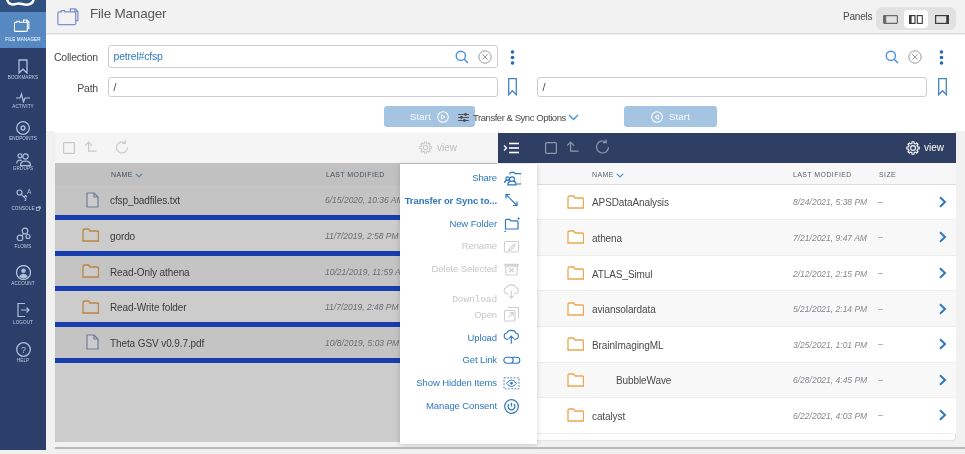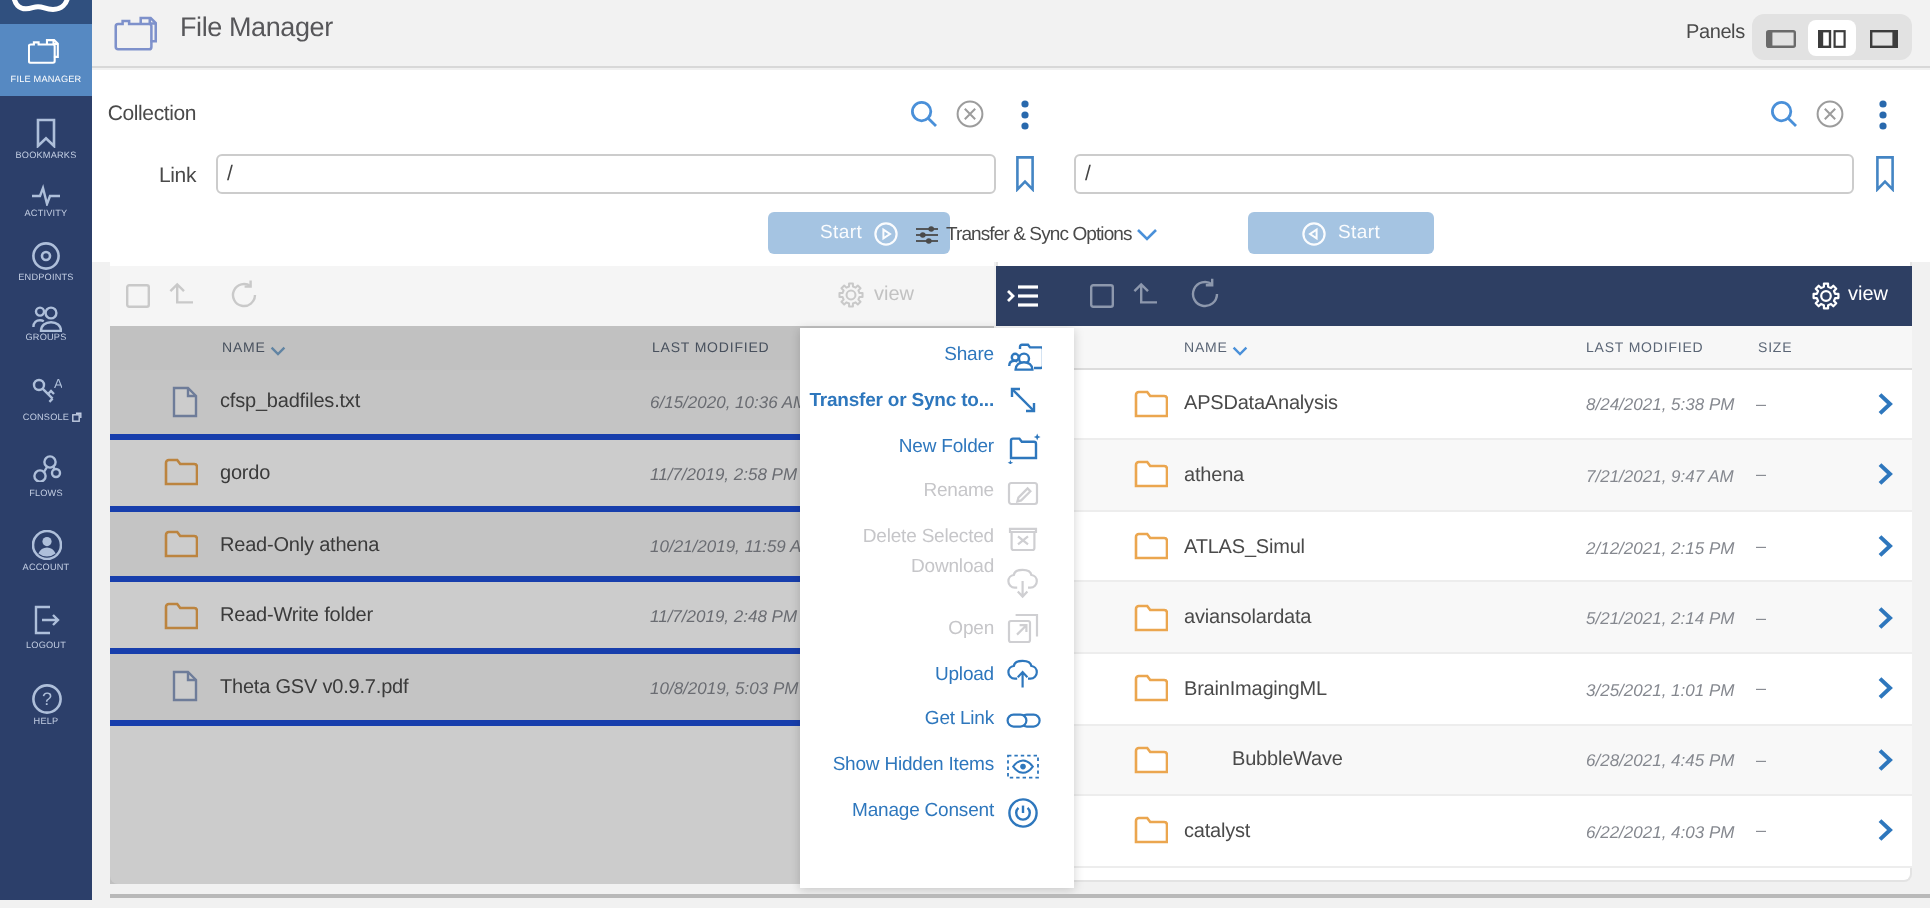--- a/index.html
+++ b/index.html
@@ -22,21 +22,21 @@
 .btn { position:absolute; background:#a5c4e2; border-radius:3px; color:rgba(255,255,255,0.95); font-size:9.5px; letter-spacing:0.2px; display:flex; align-items:center; justify-content:center; gap:6px;margin-left:32px; }
 
 
 #leftpanel { left:55px; top:131px; width:442px; height:311px; background:#fff; border-radius:0 0 4px 4px; position:absolute; }
 #ltoolbar { left:55px; top:133px; width:442px; height:30px; background:#f5f5f5; position:absolute; }
 #lheader { left:55px; top:163px; width:442px; height:22px; background:#f2f2f2; position:absolute; }
 #rpanel { left:498px; top:131px; width:458px; height:310px; background:#fff; border-radius:0 0 4px 4px; border:1px solid #e3e3e3; border-top:none; position:absolute; }
 #rtoolbar { left:498px; top:133px; width:458px; height:30px; background:#2e3f63; position:absolute; }
 #rheader { left:498px; top:163px; width:458px; height:21.6px; background:#f7f7f7; border-bottom:1px solid #dcdcdc; position:absolute; }
 .hcol { position:absolute; font-size:7px; color:#5a6575; letter-spacing:0.4px; }
-.row { position:absolute; width:442px; height:35.6px; border-bottom:3px solid #1d4ed8;text-decoration:underline; }
+.row { position:absolute; width:442px; height:35.6px; border-bottom:5px solid #1d4ed8;text-decoration:underline; }
 .rrow { position:absolute; left:498px; width:458px; height:35.6px; border-bottom:1px solid #ededed; }
 .fname { position:absolute; left:55px; top:calc(50% + 0.5px); transform:translateY(-50%); font-size:10px; letter-spacing:-0.1px; color:#4a4a4a; }
 .fdate { position:absolute; top:calc(50% + 0.5px); transform:translateY(-50%); font-size:8.5px; font-style:italic; color:#85888f; }
 #dimover { left:55px; top:163px; width:442px; height:279px; background:rgba(0,0,0,0.2); position:absolute; }
 
 
 #menu { left:400px; top:164px; width:137px; height:280px; background:#fff; box-shadow:0 1px 5px rgba(0,0,0,0.18); position:absolute; }
 .mitem { position:absolute; right:468px; font-size:9.5px; letter-spacing:-0.1px; white-space:nowrap; }
 .mblue { color:#2e77bd; }
 .mgray { color:#c6c6c9; }
@@ -74,21 +74,22 @@
     <rect x="0.6" y="0.6" width="2" height="7.8" fill="#3c3c3c"></rect>
     <rect x="8.3" y="0.6" width="5" height="7.8" fill="none" stroke="#3c3c3c" stroke-width="1.1"></rect>
   </svg>
   <svg class="abs" style="left:935px;top:15px" width="14" height="9" viewBox="0 0 14 9">
     <rect x="0.6" y="0.6" width="12.8" height="7.8" fill="none" stroke="#3c3c3c" stroke-width="1.2"></rect>
     <rect x="11.2" y="0.6" width="2.2" height="7.8" fill="#3c3c3c"></rect>
   </svg>
 
   <div id="whitesec"></div>
   <div class="lab" style="top:51px">Collection</div>
-  <div class="lab" style="top:82px">Link</div>
+  <div class="lab" style="top:82px">Path</div>
+  <div class="inp bluetext" style="left:108px;top:45px;width:390px;height:23px;line-height:21px;">petrel#cfsp</div>
   <div class="inp" style="left:108px;top:77px;width:390px;height:20px;line-height:18px;color:#444;">/</div>
   <div class="inp" style="left:537px;top:77px;width:390px;height:20px;line-height:18px;color:#444;">/</div>
 
   <svg class="abs" style="left:455px;top:50px" width="14" height="14" viewBox="0 0 14 14">
     <circle cx="5.8" cy="5.8" r="4.6" fill="none" stroke="#4a90d9" stroke-width="1.4"></circle>
     <line x1="9.2" y1="9.2" x2="13" y2="13" stroke="#4a90d9" stroke-width="1.4"></line>
   </svg>
   <svg class="abs" style="left:478px;top:50px" width="14" height="14" viewBox="0 0 14 14">
     <circle cx="7" cy="7" r="6.2" fill="none" stroke="#9c9c9c" stroke-width="1"></circle>
     <path d="M4.4 4.4 L9.6 9.6 M9.6 4.4 L4.4 9.6" stroke="#9c9c9c" stroke-width="1"></path>
@@ -363,21 +364,21 @@
         </g>
       </svg>
       <div class="mitem mgray" style="top:263.2px;">Delete Selected</div>
       <svg class="abs" style="left:503px;top:260.7px" width="18" height="17" viewBox="0 0 18 17">
         <g fill="none" stroke="#cfcfd2" stroke-width="1.1">
           <path d="M2.8 5 h11.4 v8 c0 0.6-0.4 1-1 1 h-9.4 c-0.6 0-1-0.4-1-1 z"></path>
           <path d="M2 5 h13 v-1.6 h-13 z"></path>
           <path d="M6 7.2 l5 4 M11 7.2 l-5 4"></path>
         </g>
       </svg>
-      <div class="mitem mgray" style="top:278px;">Download</div>
+      <div class="mitem mgray" style="top:294px;font-family:Liberation Mono, monospace;">Download</div>
       <svg class="abs" style="left:503px;top:283.5px" width="18" height="17" viewBox="0 0 18 17">
         <g fill="none" stroke="#cfcfd2" stroke-width="1.1">
           <path d="M5.6 9.8 H4.4 C2.6 9.8 1.2 8.4 1.2 6.6 C1.2 5 2.4 3.7 3.9 3.5 C4.2 1.7 5.8 0.9 8.3 0.9 C10.8 0.9 12.4 1.7 12.7 3.5 C14.2 3.7 15.4 5 15.4 6.6 C15.4 8.4 14 9.8 12.2 9.8 H11"></path>
           <path d="M8.3 6.5 v7.5 M5.9 11.7 l2.4 2.6 2.4 -2.6"></path>
         </g>
       </svg>
       <div class="mitem mgray" style="top:308.8px;">Open</div>
       <svg class="abs" style="left:503px;top:306.3px" width="18" height="17" viewBox="0 0 18 17">
         <g fill="none" stroke="#cfcfd2" stroke-width="1.1">
           <rect x="1.5" y="4.5" width="10.5" height="10.5" rx="1"></rect>

